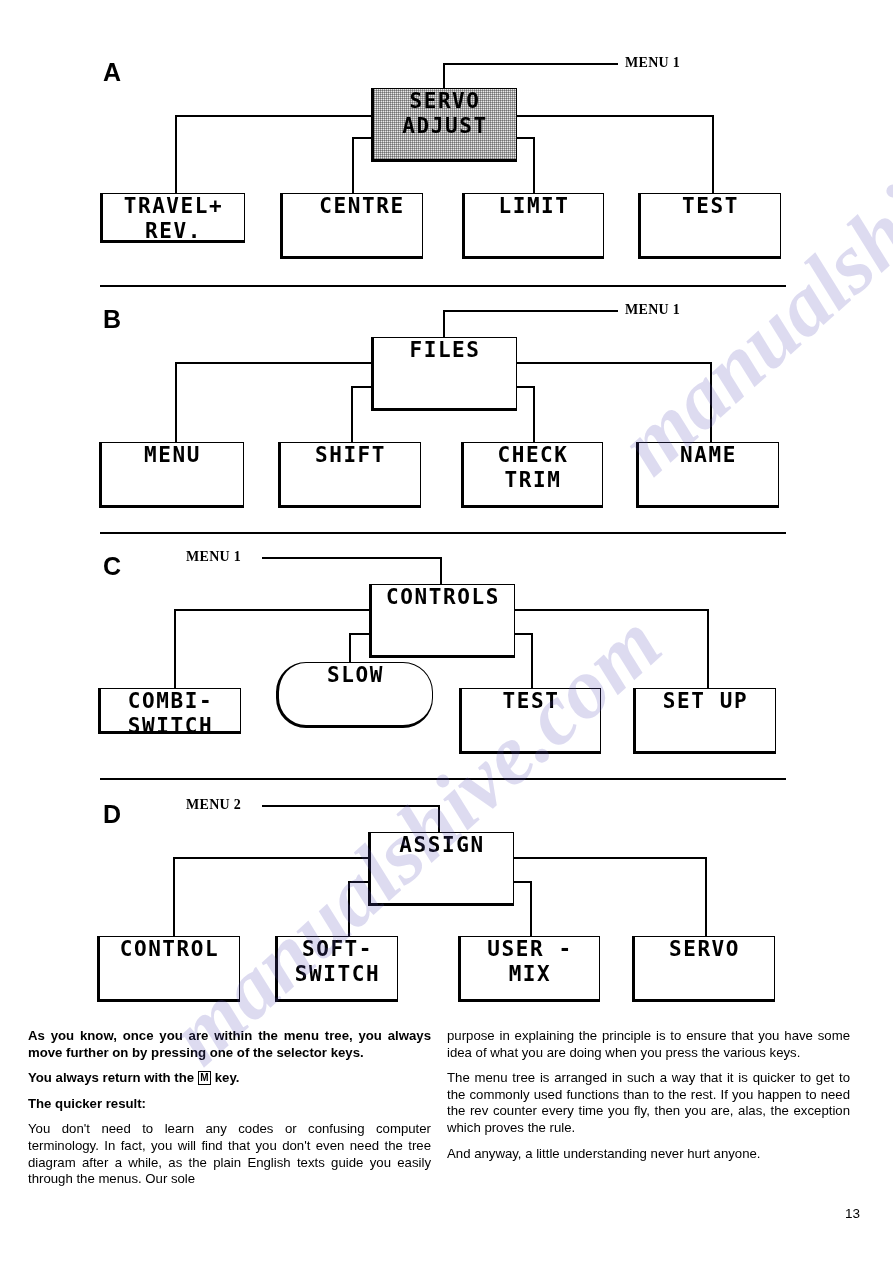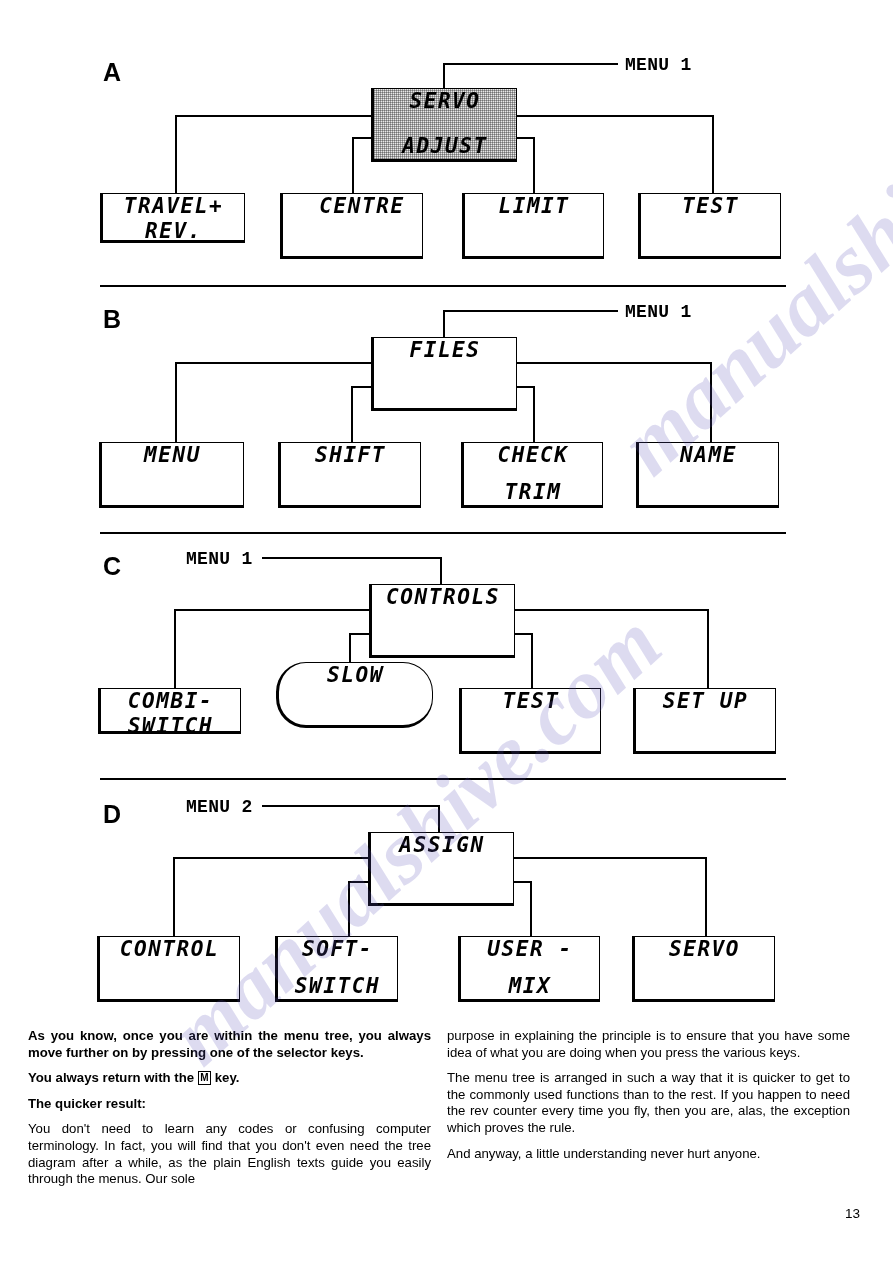--- a/index.html
+++ b/index.html
@@ -48,43 +48,42 @@
     font-size: 25px;
     font-weight: bold;
     font-family: "Liberation Sans", sans-serif;
     letter-spacing: 0px;
     z-index: 3;
   }
 
   
   .menu-label {
     position: absolute;
-    font-size: 18px;
-    font-weight: bold;
-    font-family: Liberation Mono, monospace;
+    font-size: 14px;
+    font-weight: bold;
+    font-family: Liberation Serif, serif;
     letter-spacing: 0.3px;
     z-index: 3;
     white-space: nowrap;
   }
 
   
   .lcd {
     position: absolute;
     box-sizing: border-box;
     background: #ffffff;
     border-top: 1.6px solid #000;
     border-right: 1.6px solid #000;
     border-left: 3.4px solid #000;
     border-bottom: 3.6px solid #000;
     display: flex;
     flex-direction: column;
     align-items: center;
-    justify-content: space-between;
+    justify-content: flex-start;
     z-index: 4;
-    font-style: italic;
   }
   .lcd.shaded {
     background:
       repeating-linear-gradient(0deg, rgba(0,0,0,0.30) 0px, rgba(0,0,0,0.30) 1px, rgba(0,0,0,0) 1px, rgba(0,0,0,0) 2px),
       repeating-linear-gradient(90deg, rgba(0,0,0,0.30) 0px, rgba(0,0,0,0.30) 1px, rgba(0,0,0,0) 1px, rgba(0,0,0,0) 2px),
       #e8e8e8;
   }
   .lcd-text {
     font-family: "DejaVu Sans Mono", "Liberation Mono", monospace;
     font-size: 21px;

